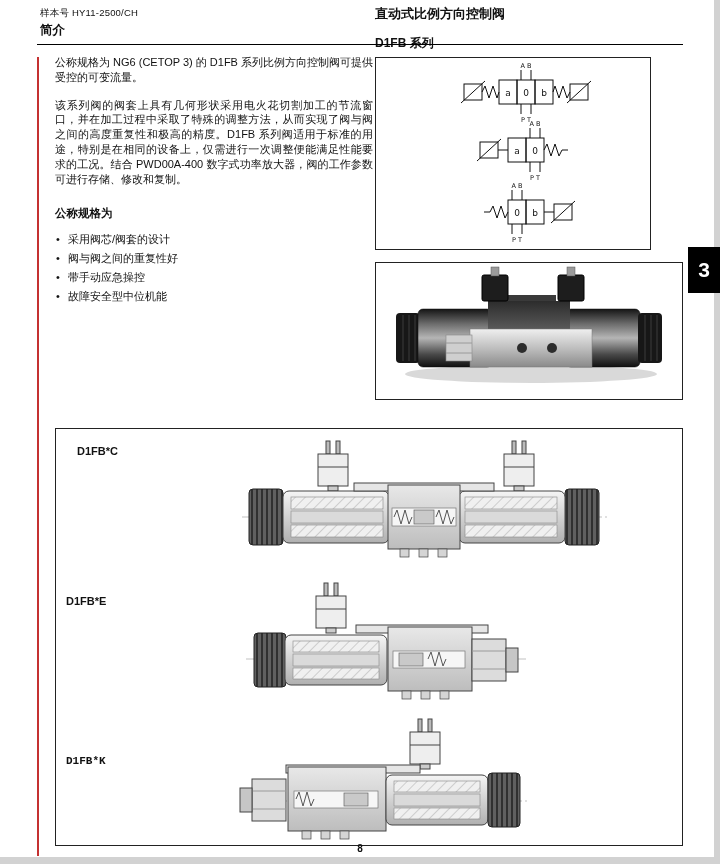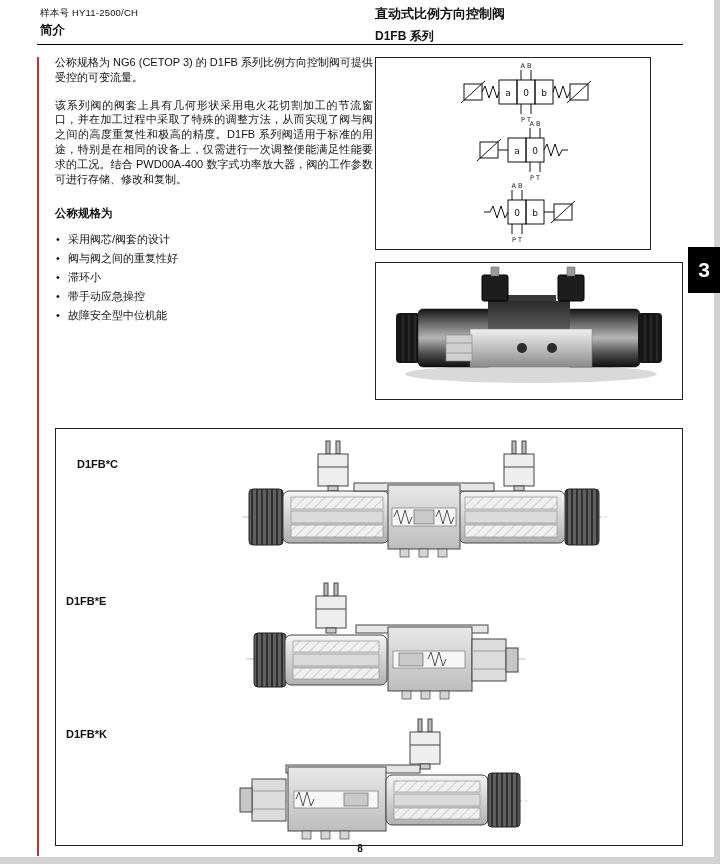--- a/index.html
+++ b/index.html
@@ -11,42 +11,42 @@
   .page { position:absolute; inset:0; background:#fff; }
 
   .edge-right  { position:absolute; left:714px; top:0; width:6px; height:864px; background:#d2d2d2; }
   .edge-bottom { position:absolute; left:0; top:857px; width:720px; height:7px; background:#d2d2d2; }
 
   .hdr-left  { position:absolute; left:40px; top:7px; }
   .catalog-no { font-size:9.5px; letter-spacing:0.2px; }
   .section-title { font-size:12.5px; font-weight:bold; margin-top:2px; }
   .hdr-right { position:absolute; left:375px; top:5px; }
   .doc-title { font-size:13px; font-weight:bold; }
-  .series-title { font-size:12px; font-weight:bold; margin-top:5px; }
+  .series-title { font-size:12px; font-weight:bold; margin-top:12px; }
   .header-rule { position:absolute; left:37px; top:44px; width:646px; height:1px; background:#000; }
   .margin-redline { position:absolute; left:37px; top:57px; width:2px; height:799px; background:#c43131; }
 
   .chapter-tab {
     position:absolute; left:688px; top:247px; width:32px; height:46px;
     background:#000; color:#fff; font-size:21px; font-weight:bold;
     display:flex; align-items:center; justify-content:center;
   }
 
   .intro { position:absolute; left:55px; top:55px; width:318px; font-size:11px; line-height:14.8px; text-align:justify; }
   .intro p { margin-bottom:13px; }
   .features-heading { font-size:11.5px; font-weight:bold; margin-top:20px; margin-bottom:9px; text-align:left; }
   .features-list { list-style:none; text-align:left; }
   .features-list li { position:relative; padding-left:13px; line-height:19px; }
   .features-list li::before { content:"•"; position:absolute; left:1px; }
 
   .symbols-box { position:absolute; left:375px; top:57px; width:276px; height:193px; border:1px solid #222; background:#fff; }
   .photo-box   { position:absolute; left:375px; top:262px; width:308px; height:138px; border:1px solid #222; background:#fff; }
   .diagrams-box{ position:absolute; left:55px; top:428px; width:628px; height:418px; border:1px solid #222; background:#fff; }
   .dlabel { position:absolute; left:10px; font-size:11px; font-weight:bold; }
-  .dlabel-c { top:29px;padding-left:11px; } .dlabel-e { top:166px; } .dlabel-k { top:299px; }
+  .dlabel-c { top:16px;padding-left:11px; } .dlabel-e { top:166px; } .dlabel-k { top:326px;font-family:Liberation Mono, monospace; }
 
   .page-number { position:absolute; left:352px; top:843px; width:16px; text-align:center; font-size:10px; font-weight:bold; }
   svg { display:block; }
 </style>
 </head>
 <body>
 
 <div class="page">
 
   <div class="edge-right"></div>
@@ -64,21 +64,20 @@
   <div class="margin-redline"></div>
   <div class="chapter-tab">3</div>
 
   <div class="intro">
     <p>公称规格为 NG6 (CETOP 3) 的 D1FB 系列比例方向控制阀可提供受控的可变流量。</p>
     <p>该系列阀的阀套上具有几何形状采用电火花切割加工的节流窗口，并在加工过程中采取了特殊的调整方法，从而实现了阀与阀之间的高度重复性和极高的精度。D1FB 系列阀适用于标准的用途，特别是在相同的设备上，仅需进行一次调整便能满足性能要求的工况。结合 PWD00A-400 数字式功率放大器，阀的工作参数可进行存储、修改和复制。</p>
     <div class="features-heading">公称规格为</div>
     <ul class="features-list">
       <li>采用阀芯/阀套的设计</li>
       <li>阀与阀之间的重复性好</li>
-      <li>滞环小</li>
       <li>带手动应急操控</li>
       <li>故障安全型中位机能</li>
     </ul>
   </div>
 
   <div class="symbols-box">
     <svg width="306" height="191" viewBox="0 0 306 191">
       <g stroke="#111" stroke-width="1" fill="none" font-family="DejaVu Sans, sans-serif">
 
         <g>

